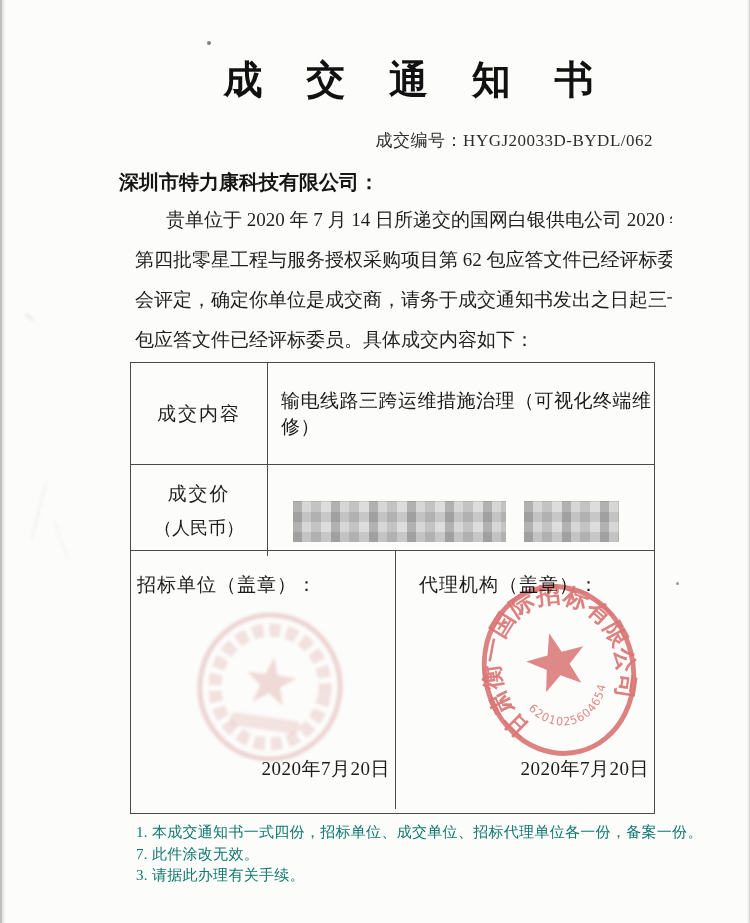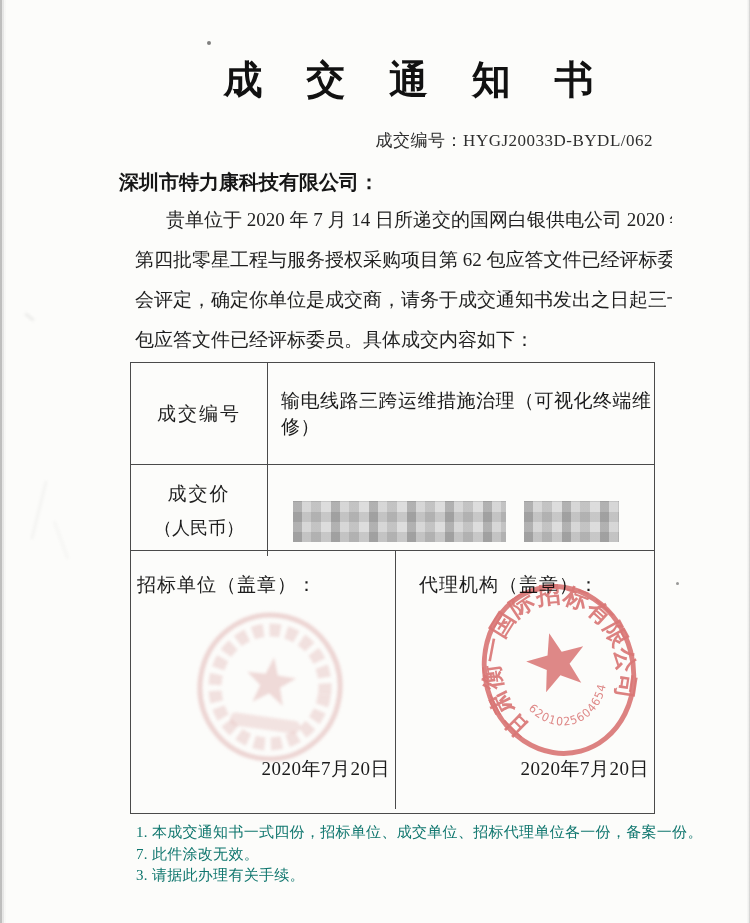--- a/index.html
+++ b/index.html
@@ -139,21 +139,21 @@
     <div class="body-line first">贵单位于 2020 年 7 月 14 日所递交的国网白银供电公司 2020 年度</div>
     <div class="body-line">第四批零星工程与服务授权采购项目第 62 包应答文件已经评标委员</div>
     <div class="body-line">会评定，确定你单位是成交商，请务于成交通知书发出之日起三十日</div>
     <div class="body-line last">包应答文件已经评标委员。具体成交内容如下：</div>
   </div>
 
   <div class="award-table">
 
     <div class="t-row row-content">
       <div class="label-cell">
-        <span>成交编号</span>
+        <span>成交内容</span>
       </div>
       <div class="value-cell">
         <span class="content-value">输电线路三跨运维措施治理（可视化终端维修）</span>
       </div>
     </div>
 
     <div class="t-row row-price">
       <div class="label-cell">
         <span>成交价</span>
         <span class="price-label-2">（人民币）</span>

